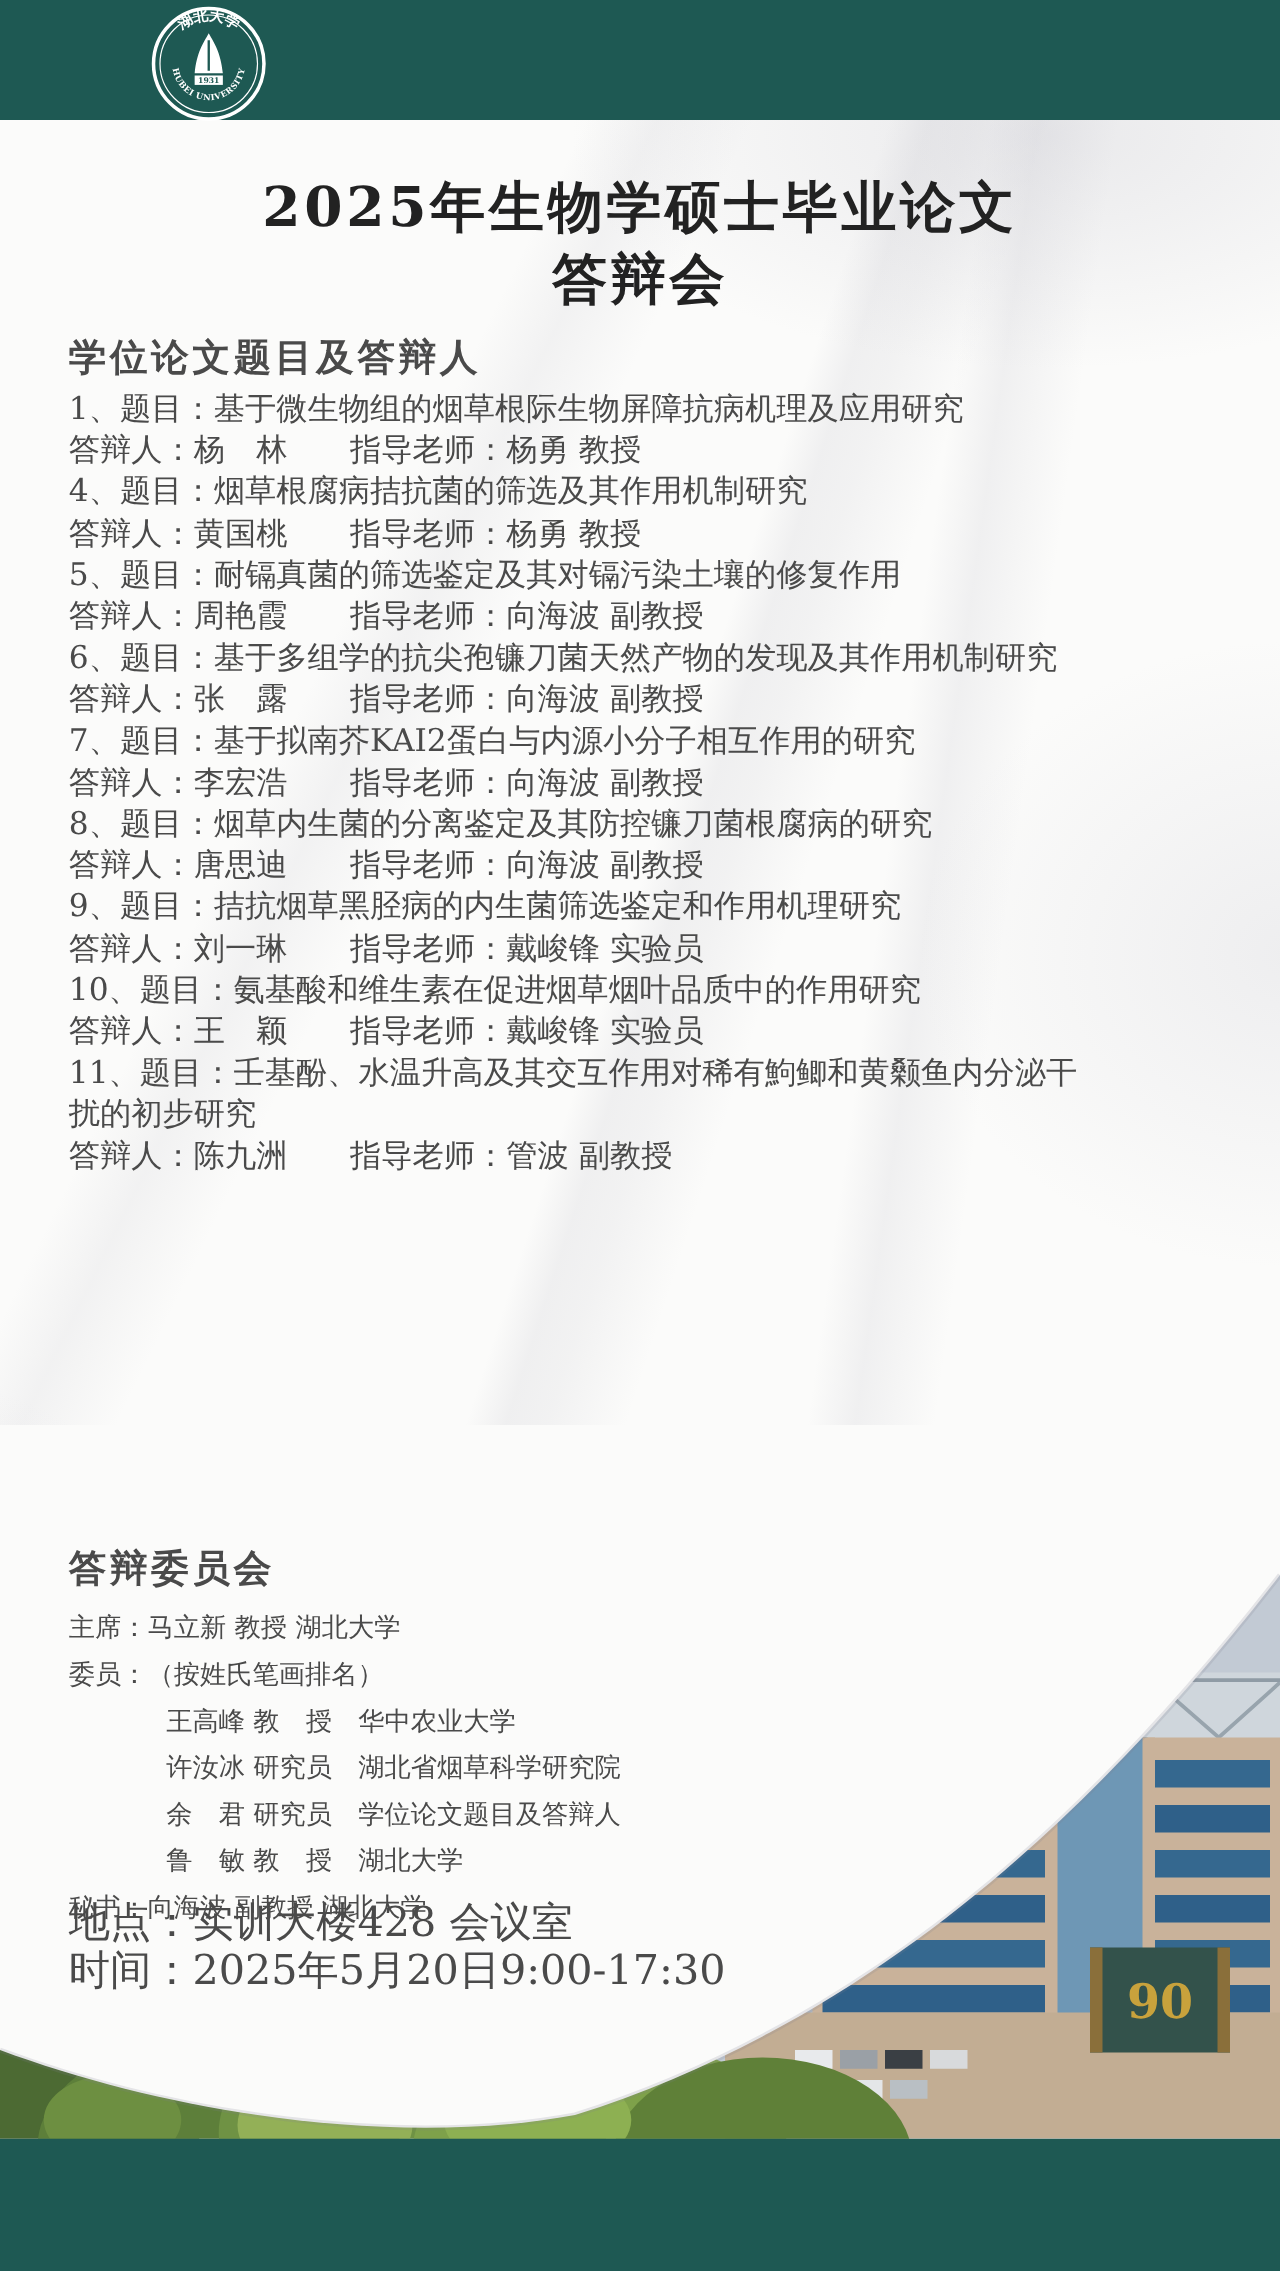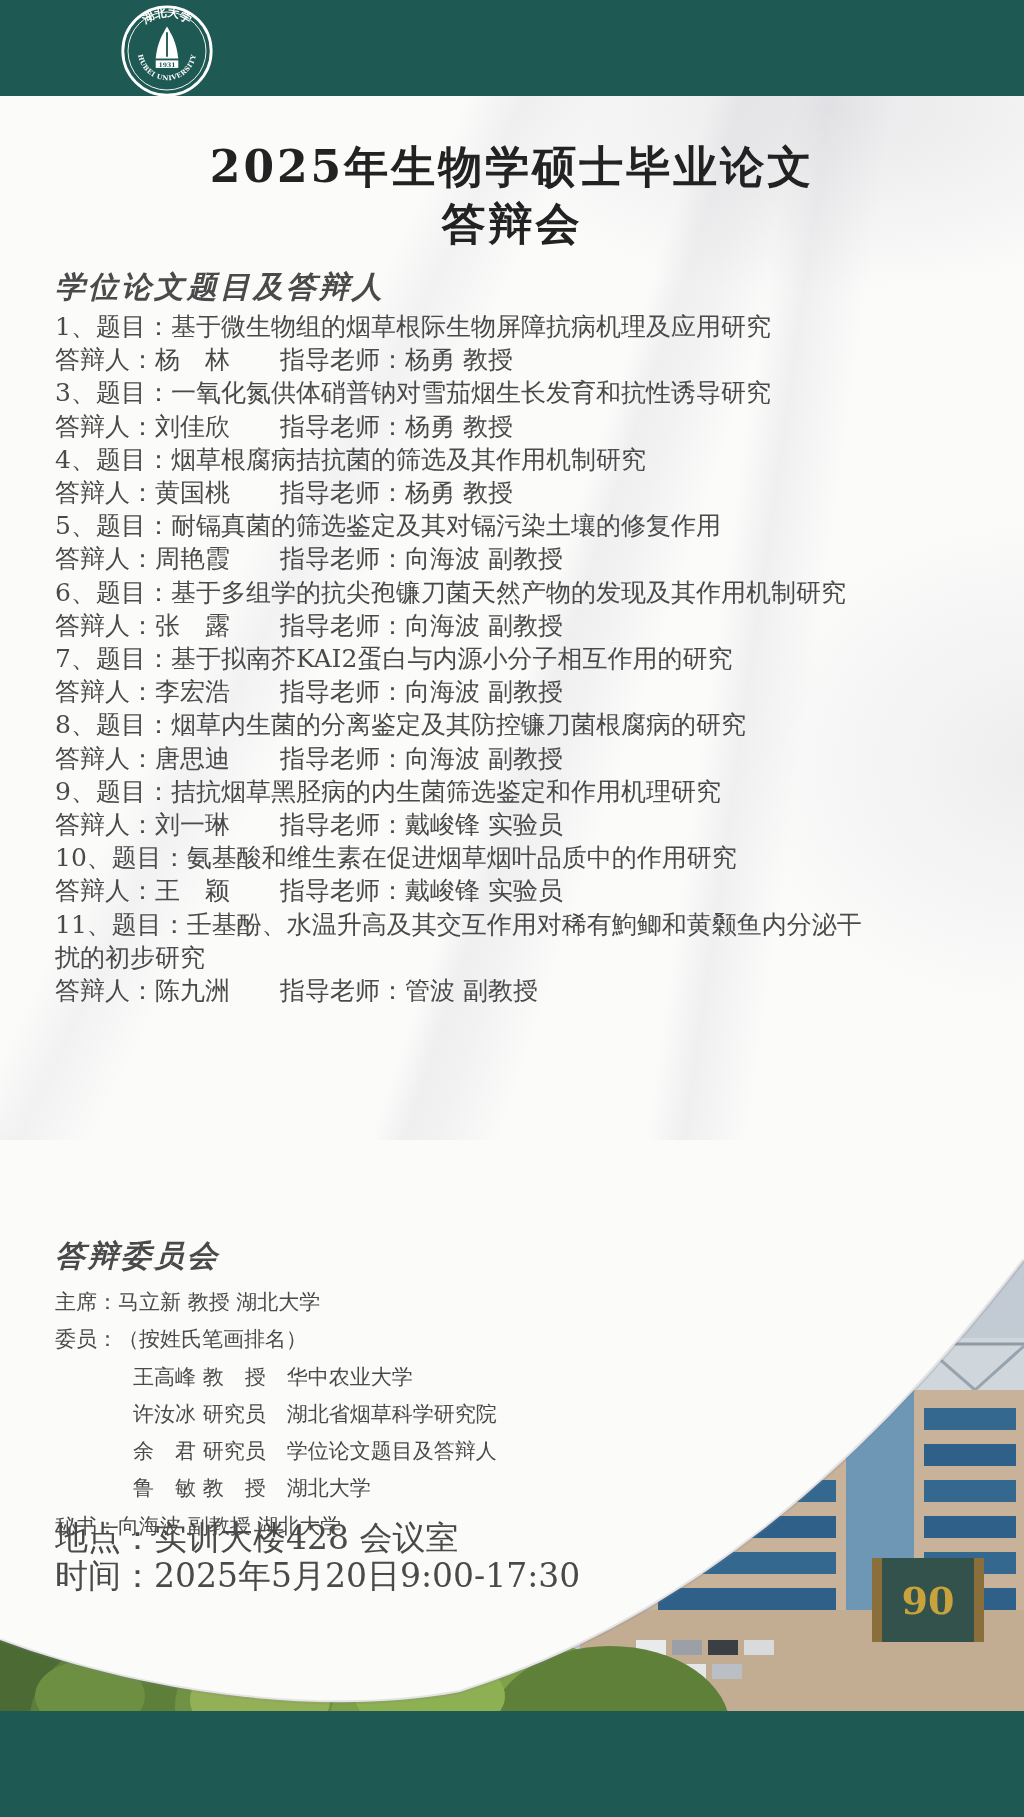--- a/index.html
+++ b/index.html
@@ -27,21 +27,21 @@
   .school-cn{position:absolute;left:482px;top:4px;color:#fff;white-space:nowrap;
           font-family:"DejaVu Sans","Liberation Sans",sans-serif;
           font-size:46px;font-weight:900;letter-spacing:5px;text-shadow:2px 2px 2px rgba(0,0,0,.3);}
   .school-en{position:absolute;left:484px;top:62px;color:#fff;font-size:16px;font-weight:700;
           letter-spacing:2.5px;white-space:nowrap;text-shadow:1px 1px 1px rgba(0,0,0,.25);}
   
   .title-block{position:absolute;left:0;top:138px;width:1024px;text-align:center;z-index:2;color:#222;}
   .title-line{font-size:44px;font-weight:700;line-height:57px;letter-spacing:3px;}
   
   .thesis{position:absolute;left:55px;top:268px;width:830px;z-index:2;color:#4a4a4a;}
-  .sec-heading{font-size:30px;font-weight:700;color:#4a4a4a;letter-spacing:3px;line-height:38px;margin:0 0 4px 0;font-style:italic;}
+  .sec-heading{font-size:30px;font-weight:700;color:#4a4a4a;letter-spacing:3px;line-height:38px;margin:0 0 4px 0;}
   .line{font-size:25px;line-height:33.2px;white-space:pre-wrap;}
   
   .committee{position:absolute;left:55px;top:1206px;width:700px;z-index:2;color:#4a4a4a;margin-top:31px;}
   .committee .cline{font-size:21px;line-height:37.3px;white-space:pre-wrap;}
   .committee .cline.member{padding-left:78px;}
   .committee .sec-heading{margin-bottom:9px;}
   
   .logistics{position:absolute;left:55px;top:1519px;width:600px;z-index:2;color:#4a4a4a;}
   .logistics .cline{font-size:33px;line-height:37.5px;white-space:pre-wrap;}
   
@@ -140,24 +140,20 @@
   <div class="thesis">
     <h2 class="sec-heading">学位论文题目及答辩人</h2>
     <div>
 
         <div>
           <div class="line">1、题目：基于微生物组的烟草根际生物屏障抗病机理及应用研究</div>
           <div class="line">答辩人：杨　林　　指导老师：杨勇 教授</div>
         </div>
 
 
-        <div>
-          <div class="line">3、题目：一氧化氮供体硝普钠对雪茄烟生长发育和抗性诱导研究</div>
-          <div class="line">答辩人：刘佳欣　　指导老师：杨勇 教授</div>
-        </div>
 
         <div>
           <div class="line">4、题目：烟草根腐病拮抗菌的筛选及其作用机制研究</div>
           <div class="line">答辩人：黄国桃　　指导老师：杨勇 教授</div>
         </div>
 
         <div>
           <div class="line">5、题目：耐镉真菌的筛选鉴定及其对镉污染土壤的修复作用</div>
           <div class="line">答辩人：周艳霞　　指导老师：向海波 副教授</div>
         </div>

